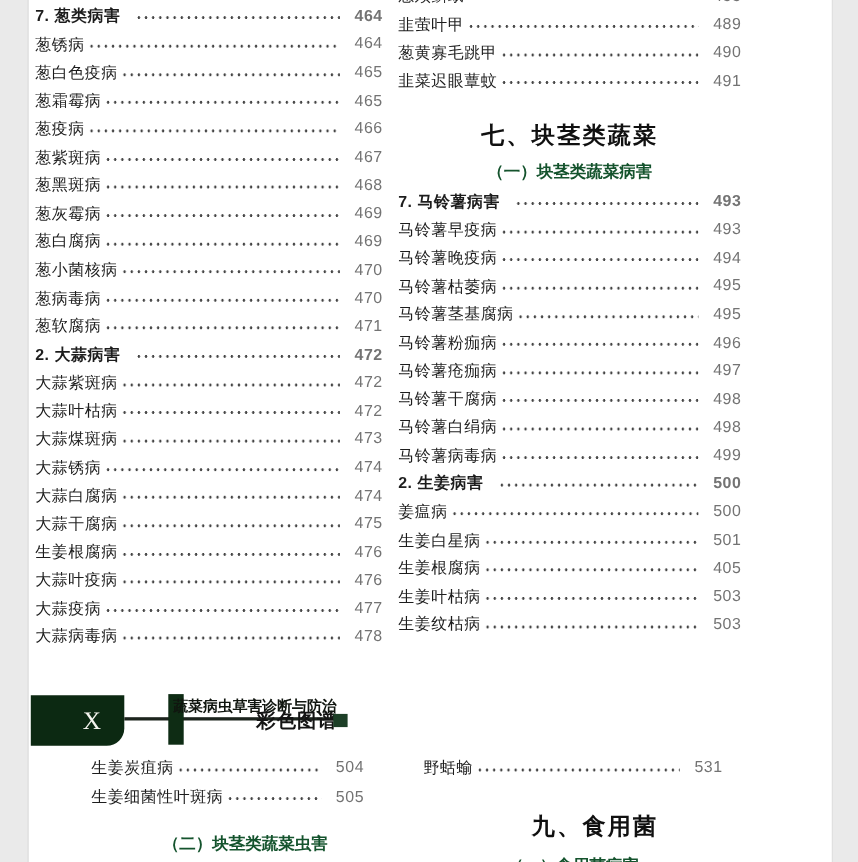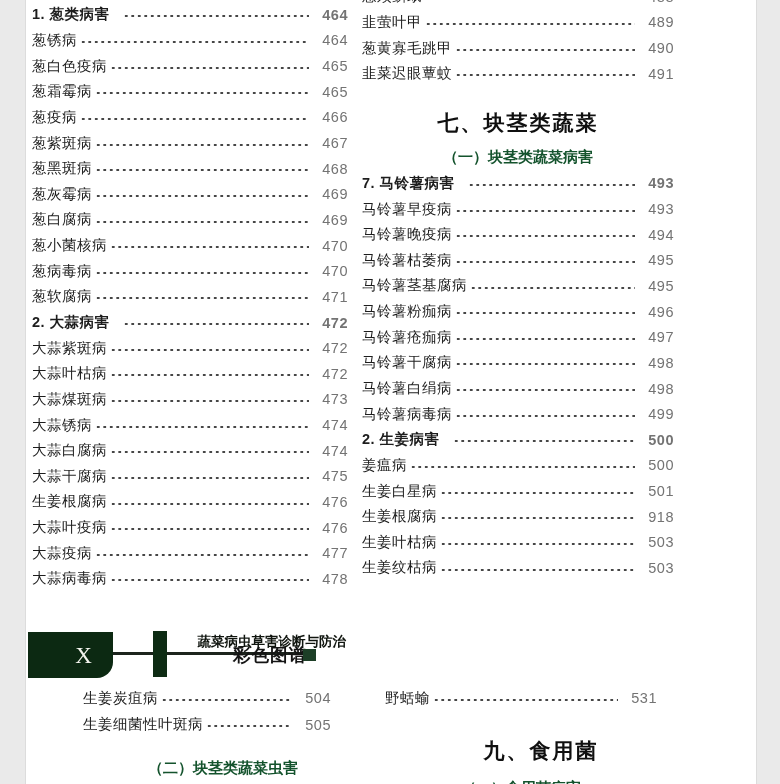--- a/index.html
+++ b/index.html
@@ -59,37 +59,37 @@
   }
   .page-roman {
     color:#f4f4ee; font-family:"Liberation Serif","DejaVu Serif",serif;
     font-size:23px; line-height:1;
   }
   .footer-rule { position:absolute; left:113px; top:22px; width:196px; height:2.5px; background:#1c241d; }
   .footer-vbar { position:absolute; left:153px; top:1px; width:14px; height:46px; background:#0e2c14; }
   .book-title {
     position:absolute; left:113px; top:3px; width:193px; text-align:right;
     font-family:"Liberation Serif","DejaVu Serif",serif;
-    font-weight:bold; font-size:13.5px; color:#10150f; white-space:nowrap;padding-left:40px;
+    font-weight:bold; font-size:13.5px; color:#10150f; white-space:nowrap;
   }
   .book-subtitle {
     position:absolute; left:113px; top:13px; width:194px; text-align:right;
     font-weight:bold; font-size:17.5px; color:#141414; letter-spacing:1px; white-space:nowrap;
   }
   .end-square { position:absolute; left:303px; top:19px; width:13px; height:12px; background:#1d3f27; }
 </style>
 </head>
 <body>
 
 <div class="edge edge-left"></div>
 <div class="edge edge-right"></div>
 
 <div class="col col-top-left">
     <div class="toc-row group">
-      <span class="lbl">1. 葱类病害</span>
+      <span class="lbl">7. 葱类病害</span>
       <span class="dots"></span>
       <span class="pg">464</span>
     </div>
     <div class="toc-row">
       <span class="lbl">葱锈病</span>
       <span class="dots"></span>
       <span class="pg">464</span>
     </div>
     <div class="toc-row">
       <span class="lbl">葱白色疫病</span>
@@ -281,21 +281,21 @@
       <span class="pg">500</span>
     </div>
     <div class="toc-row">
       <span class="lbl">生姜白星病</span>
       <span class="dots"></span>
       <span class="pg">501</span>
     </div>
     <div class="toc-row">
       <span class="lbl">生姜根腐病</span>
       <span class="dots"></span>
-      <span class="pg">918</span>
+      <span class="pg">405</span>
     </div>
     <div class="toc-row">
       <span class="lbl">生姜叶枯病</span>
       <span class="dots"></span>
       <span class="pg">503</span>
     </div>
     <div class="toc-row">
       <span class="lbl">生姜纹枯病</span>
       <span class="dots"></span>
       <span class="pg">503</span>

